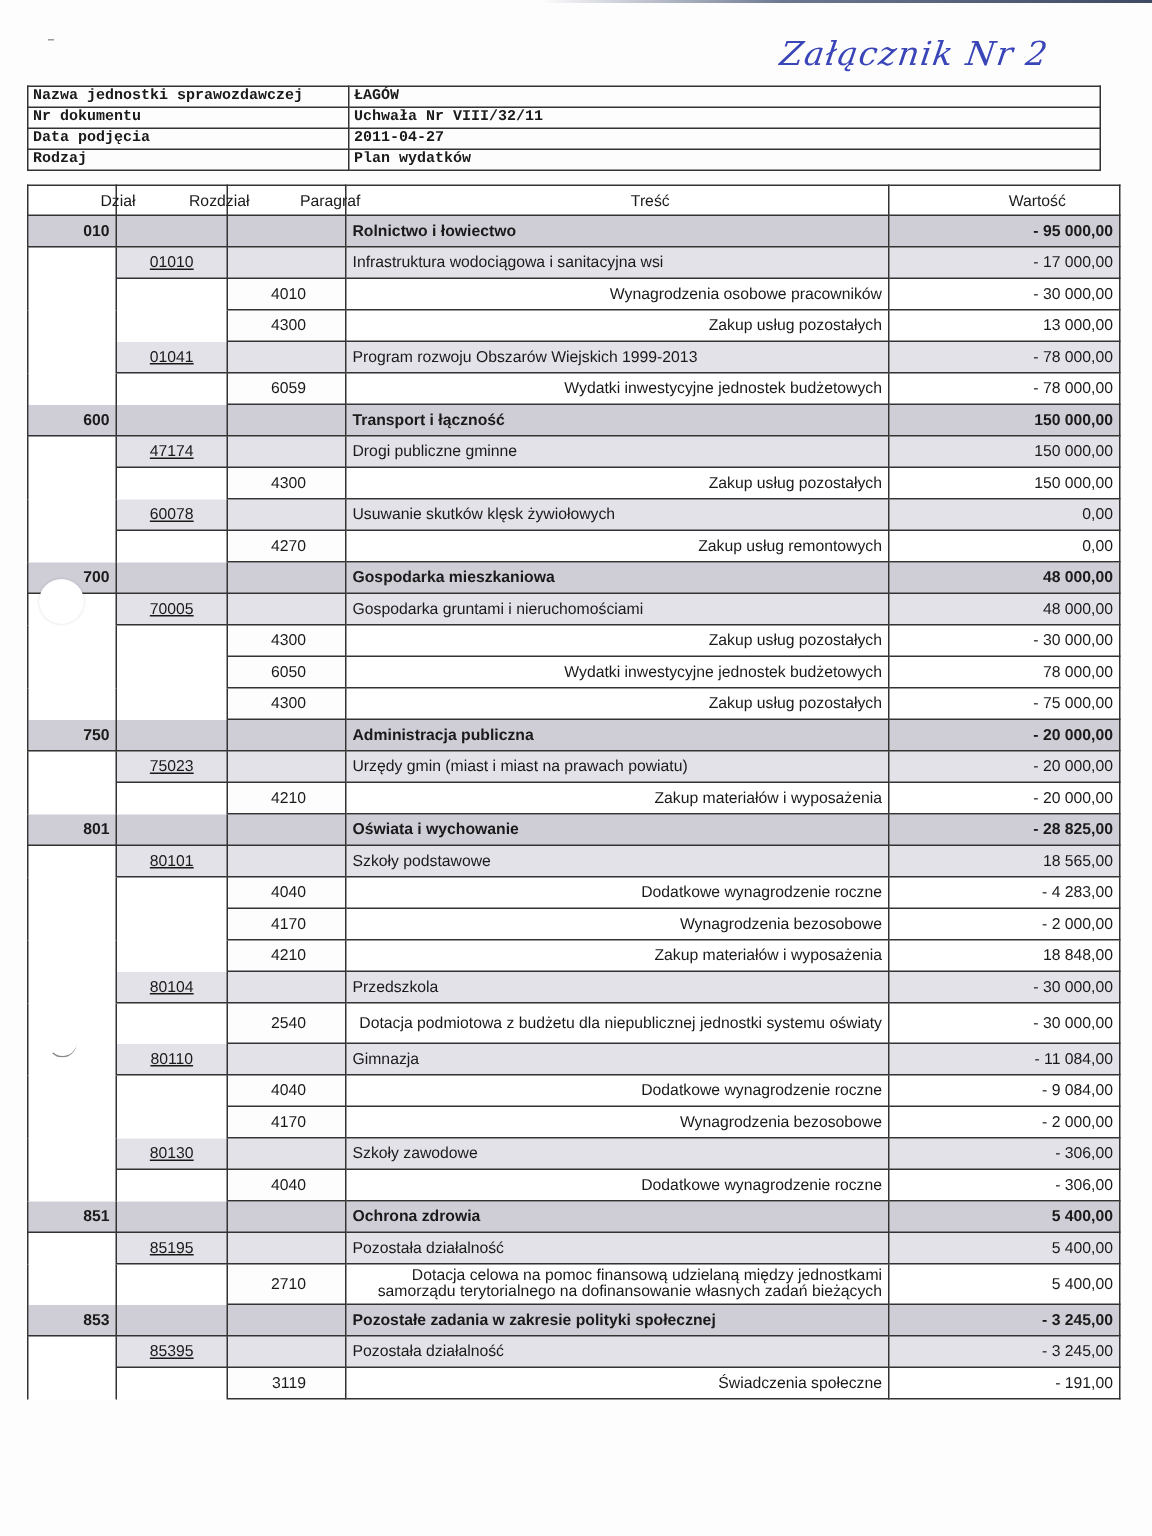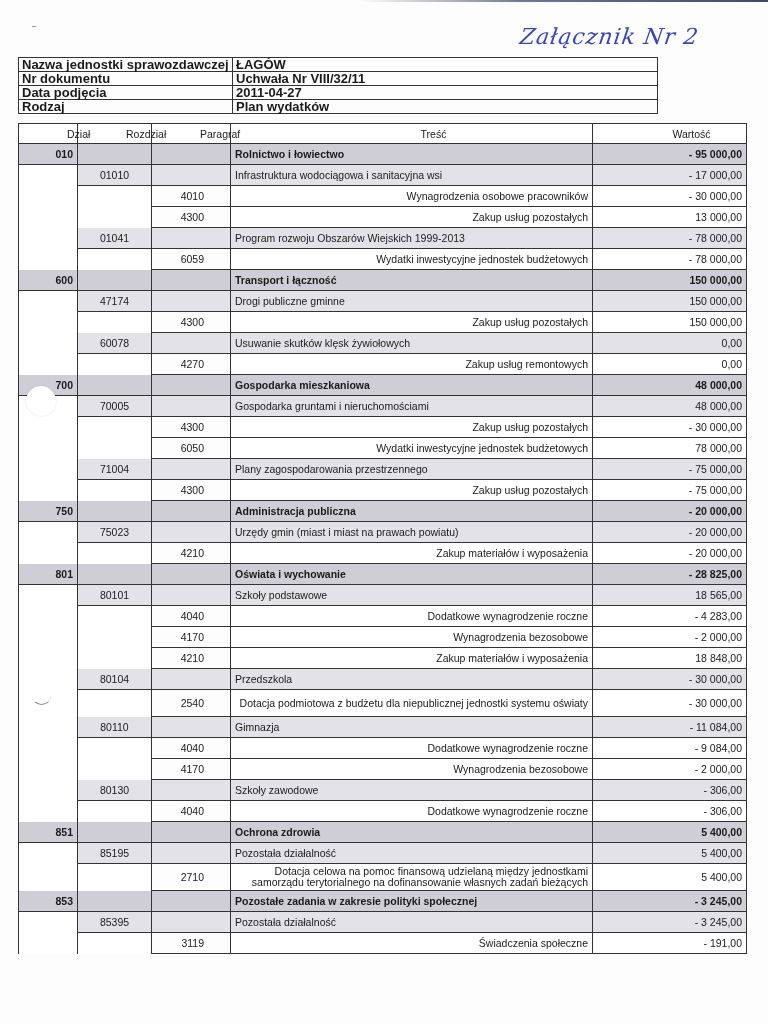--- a/index.html
+++ b/index.html
@@ -15,35 +15,35 @@
   }
   .speck { position: absolute; width: 4px; height: 1px; background: #999; }
   .handwritten {
     position: absolute; left: 520px; top: 24px;
     font-family: "DejaVu Serif", serif; font-style: italic;
     font-size: 22px; color: #3a45b8; letter-spacing: 1px;
     transform: skewX(-8deg);
   }
   
   .meta {
-    position: absolute; left: 18px; top: 57px; width: 640px;
-    border-collapse: collapse; font-size: 13px; font-weight: bold;
+    position: absolute; left: 18px; top: 57px; width: 716px;
+    border-collapse: collapse; font-size: 10px; font-weight: bold; font-family: Liberation Mono, monospace;
   }
   .meta td { border: 1.3px solid #333; padding: 0 3px; height: 13px; line-height: 13px; }
   .meta td.k { width: 207px; }
   
   .grid {
     position: absolute; left: 18px; top: 123px; width: 728px;
     border-collapse: collapse; font-size: 10.5px; table-layout: fixed;
   }
   .grid td, .grid th { border: 1.3px solid #333; padding: 0 4px; height: 20px; }
   .grid th { font-weight: normal; text-align: center; background: #fff; height: 19px; padding-left: 48px; }
   .grid col.c1 { width: 59px; } .grid col.c2 { width: 74px; } .grid col.c3 { width: 79px; }
   .grid col.c4 { width: 362px; } .grid col.c5 { width: 154px; }
-  .ctr { text-align: center; }
+  .ctr { text-align: center; text-decoration: underline; }
   .par { text-align: right; padding-right: 26px !important; margin-left: 24px; }
   .val { text-align: right; }
   tr.dzial td { background: #cfcdd6; font-weight: bold; }
   tr.dzial td.code { text-align: right; }
   tr.rozdz td.sh { background: #e3e2e8; }
   tr.par td.sh { background: #fff; }
   td.blank { background: #fff; border-top-color: transparent !important; border-bottom-color: transparent !important; }
   td.blank.first { border-top-color: #333 !important; }
   .tall td { height: 26px; line-height: 11px; }
   .punch {
@@ -199,27 +199,20 @@
         <td class="sh">Zakup usług pozostałych</td>
         <td class="val sh">- 30 000,00</td>
       </tr>
       <tr class="par">
         <td class="blank"></td>
         <td class="blank"></td>
         <td class="par">6050</td>
         <td class="sh">Wydatki inwestycyjne jednostek budżetowych</td>
         <td class="val sh">78 000,00</td>
       </tr>
-      <tr class="rozdz">
-        <td class="blank first"></td>
-        <td class="ctr sh">71004</td>
-        <td class="sh"></td>
-        <td class="sh">Plany zagospodarowania przestrzennego</td>
-        <td class="val sh">- 75 000,00</td>
-      </tr>
       <tr class="par">
         <td class="blank"></td>
         <td class="blank first"></td>
         <td class="par">4300</td>
         <td class="sh">Zakup usług pozostałych</td>
         <td class="val sh">- 75 000,00</td>
       </tr>
       <tr class="dzial">
         <td class="code">750</td>
         <td></td>

